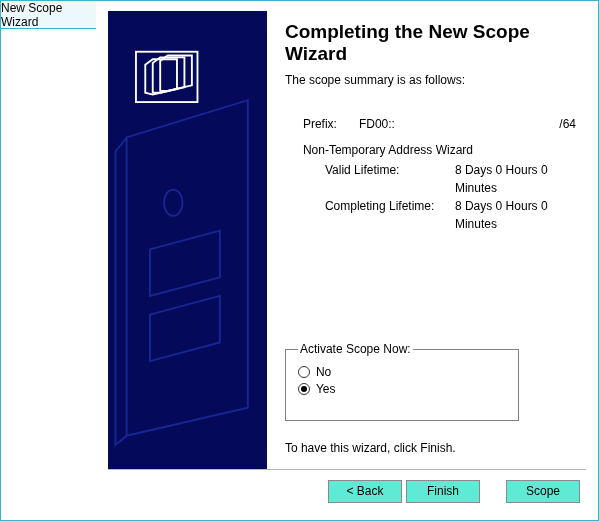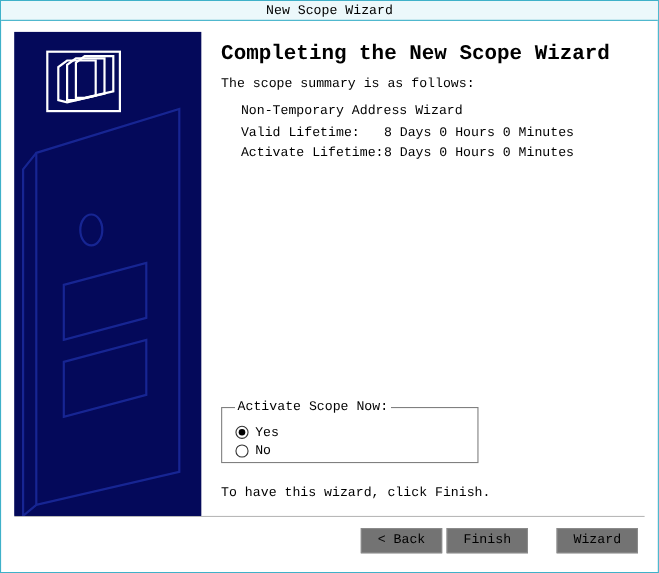--- a/index.html
+++ b/index.html
@@ -10,22 +10,20 @@
     color: #000;
     background: #fff;
   }
   .window {
     width: 599px;
     height: 521px;
     box-sizing: border-box;
     border: 1px solid #3fb1c9;
     background: #fff;
     display: flex;
-    flex-direction: column;
-    font-family: Liberation Mono, monospace;
   }
   .titlebar {
     height: 27px;
     background: #ecf8fb;
     border-bottom: 1px solid #3fb1c9;
     display: flex;
     align-items: center;
     justify-content: center;
     color: #000;
     font-size: 12px;
@@ -61,41 +59,42 @@
   }
   .heading {
     font-size: 19px;
     font-weight: 700;
     line-height: 1.15;
     margin: 2px 0 6px 0;
   }
   .subtext {
     margin: 2px 0 8px 0;
   }
-  .summary-line { margin: 2px 0 11px 0; }
+  .summary-line { margin: 2px 0 24px 0; }
   .prefix-row {
     display: flex;
     margin: 6px 0 12px 18px;
   }
   .prefix-row .label { width: 56px; }
   .prefix-row .value { flex: 1; }
   .prefix-row .mask { width: 40px; text-align: right; }
   .lease-block { margin-left: 18px; }
   .lease-title { margin-bottom: 4px; }
   .lease-row {
     display: flex;
+    margin-left: 22px;
     line-height: 1.5;
   }
   .lease-row .k { width: 130px; }
   .lease-row .v { flex: 1; }
   .spacer { flex: 1 1 auto; }
   fieldset.activate {
     border: 1px solid #808080;
     margin: 0 0 20px 0;
-    padding: 6px 10px 0 12px;
+    padding: 6px 10px 21px 12px;
     width: 210px;
   }
   fieldset.activate legend {
     padding: 0 2px;
     font-size: 12px;
   }
   .radio-row {
     display: flex;
     align-items: center;
     margin: 3px 0;
@@ -124,21 +123,21 @@
     display: flex;
     justify-content: flex-end;
     align-items: center;
     gap: 8px;
     padding: 0 6px;
   }
   .btn {
     min-width: 74px;
     height: 23px;
     border: 1px solid #8a8a8a;
-    background: #737373;
+    background: #5eead4;
     font-size: 12px;
     font-family: inherit;
     padding: 0 8px;
     cursor: pointer;
   }
   .btn-group { display: flex; gap: 4px; margin-right: 18px; }
 </style>
 </head>
 <body>
 
@@ -170,52 +169,57 @@
               <path d="M26 42 L26 10 L34 4 L60 4 L60 36 L34 42 Z"></path>
             </g>
           </g>
         </svg>
       </div>
 
       <div class="main">
         <div class="heading">Completing the New Scope Wizard</div>
         <div class="summary-line">The scope summary is as follows:</div>
 
+        <div class="prefix-row">
+          <span class="label">Prefix:</span>
+          <span class="value">FD00::</span>
+          <span class="mask">/64</span>
+        </div>
 
         <div class="lease-block">
           <div class="lease-title">Non-Temporary Address Wizard</div>
           <div class="lease-row">
             <span class="k">Valid Lifetime:</span>
             <span class="v">8 Days 0 Hours 0 Minutes</span>
           </div>
           <div class="lease-row">
-            <span class="k">Activate Lifetime:</span>
+            <span class="k">Completing Lifetime:</span>
             <span class="v">8 Days 0 Hours 0 Minutes</span>
           </div>
         </div>
 
         <div class="spacer"></div>
 
         <fieldset class="activate">
           <legend>Activate Scope Now:</legend>
           <div class="radio-row">
+            <span class="radio-dot"></span>
+            <span>No</span>
+          </div>
+          <div class="radio-row">
             <span class="radio-dot checked"></span>
             <span>Yes</span>
-          </div>
-          <div class="radio-row">
-            <span class="radio-dot"></span>
-            <span>No</span>
           </div>
         </fieldset>
 
         <div class="close-line">To have this wizard, click Finish.</div>
       </div>
     </div>
 
     <div class="button-bar">
       <div class="btn-group">
         <button class="btn">&lt; Back</button>
         <button class="btn">Finish</button>
       </div>
-      <button class="btn">Wizard</button>
+      <button class="btn">Scope</button>
     </div>
   </div>
 </div>
 
 </body></html>

